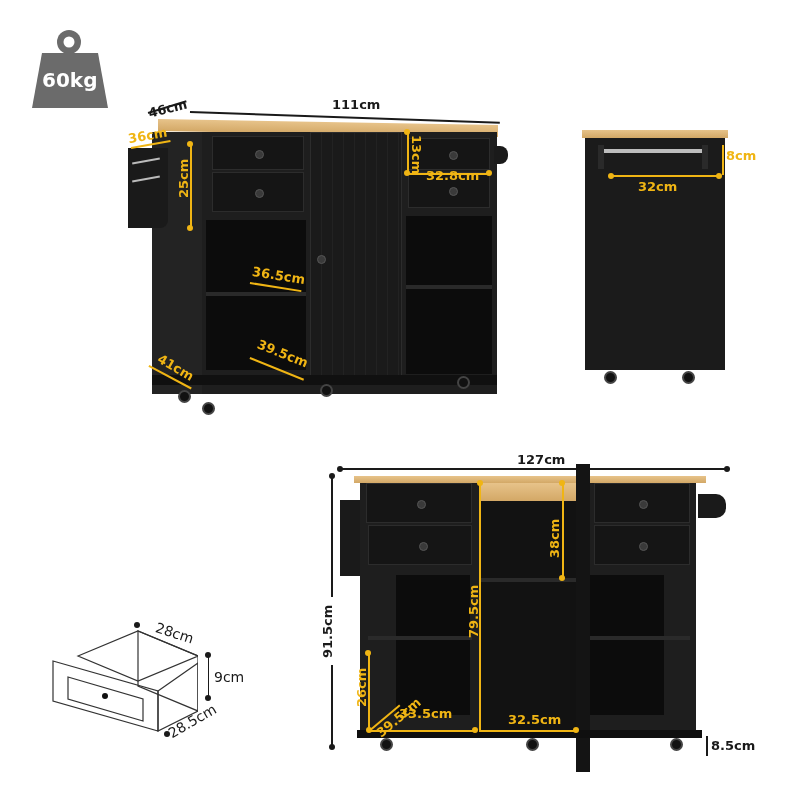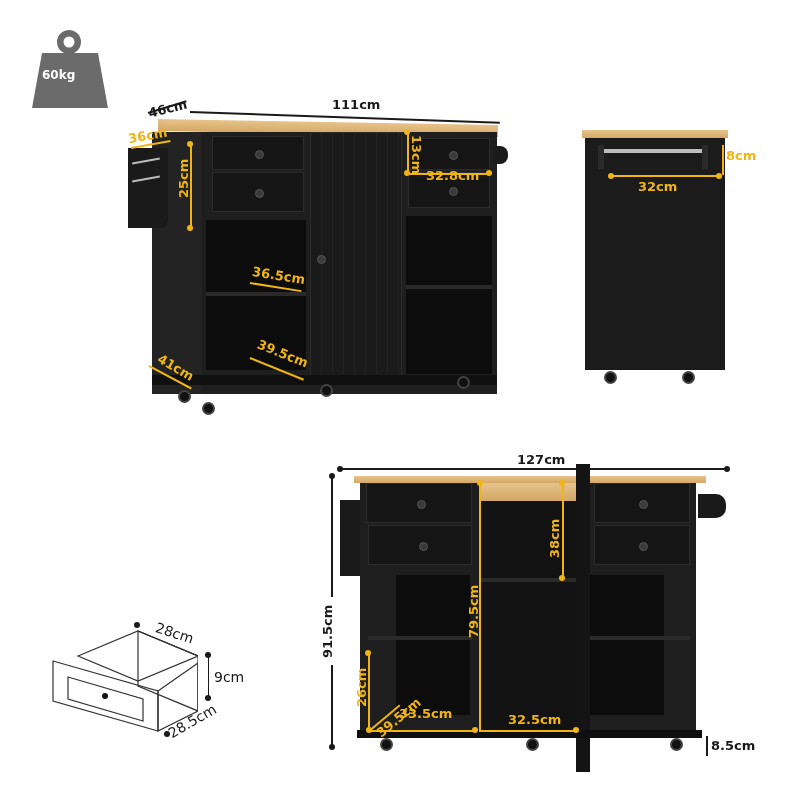--- a/index.html
+++ b/index.html
@@ -25,21 +25,21 @@
 </style>
 </head>
 <body>
 
 <div class="abs" style="left:32px;top:26px;width:78px;height:84px;">
   <svg width="78" height="84" viewBox="0 0 78 84" class="abs" style="left:0;top:0;">
     <circle cx="37" cy="16" r="12" fill="#6b6b6b"></circle>
     <circle cx="37" cy="16" r="5.5" fill="#fff"></circle>
     <path d="M10 27 H66 L76 82 H0 Z" fill="#6b6b6b" rx="3"></path>
   </svg>
-  <span class="lbl" style="left:10px;top:42px;color:#fff;font-size:12px;text-align:center;">60kg</span>
+  <span class="lbl" style="left:10px;top:42px;color:#fff;font-size:20px;text-align:center;">60kg</span>
 </div>
 
 <div class="abs" style="left:0;top:0;width:560px;height:430px;">
 
   <div class="abs wood" style="left:158px;top:122px;width:340px;height:12px;transform:skewY(1deg);"></div>
 
   <div class="abs body-black" style="left:152px;top:132px;width:345px;height:262px;"></div>
 
   <div class="abs" style="left:152px;top:132px;width:50px;height:262px;background:#232323;"></div>
 

